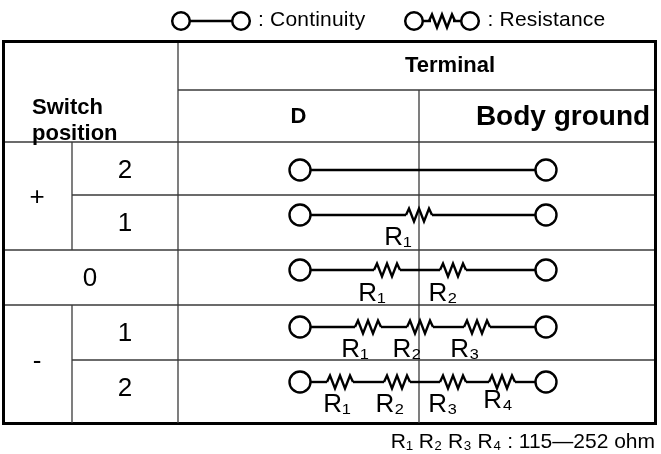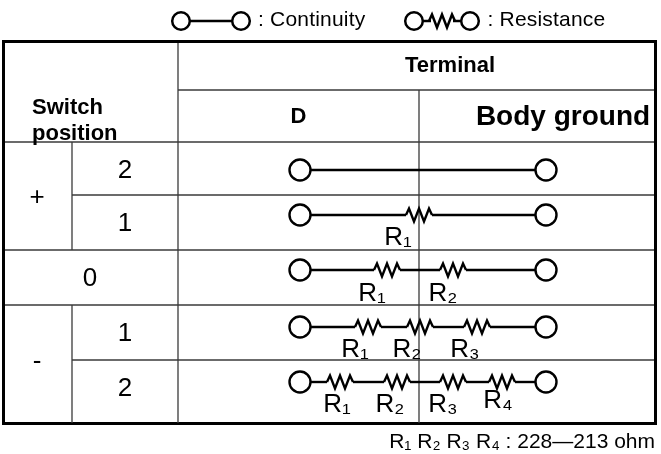--- a/index.html
+++ b/index.html
@@ -137,15 +137,15 @@
 
   <div class="rlabel" style="left:333px;top:335px;">R₁</div>
   <div class="rlabel" style="left:385px;top:335px;">R₂</div>
   <div class="rlabel" style="left:443px;top:335px;">R₃</div>
 
   <div class="rlabel" style="left:315px;top:390px;">R₁</div>
   <div class="rlabel" style="left:368px;top:390px;">R₂</div>
   <div class="rlabel" style="left:421px;top:390px;">R₃</div>
   <div class="rlabel" style="left:476px;top:386px;">R₄</div>
 
-  <div class="footnote">R₁ R₂ R₃ R₄ : 228—213 ohm</div>
+  <div class="footnote">R₁ R₂ R₃ R₄ : 115—252 ohm</div>
 
 </div>
 
 </body></html>

